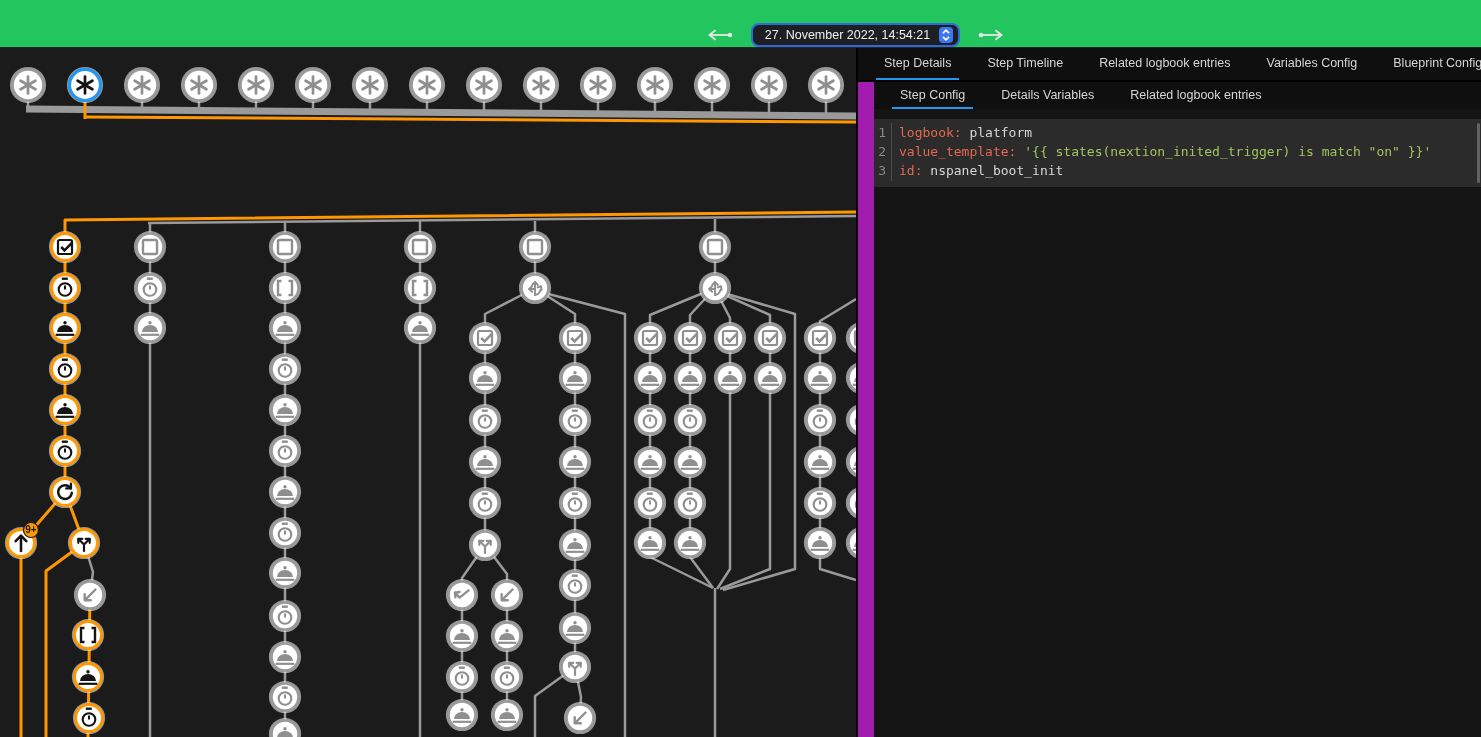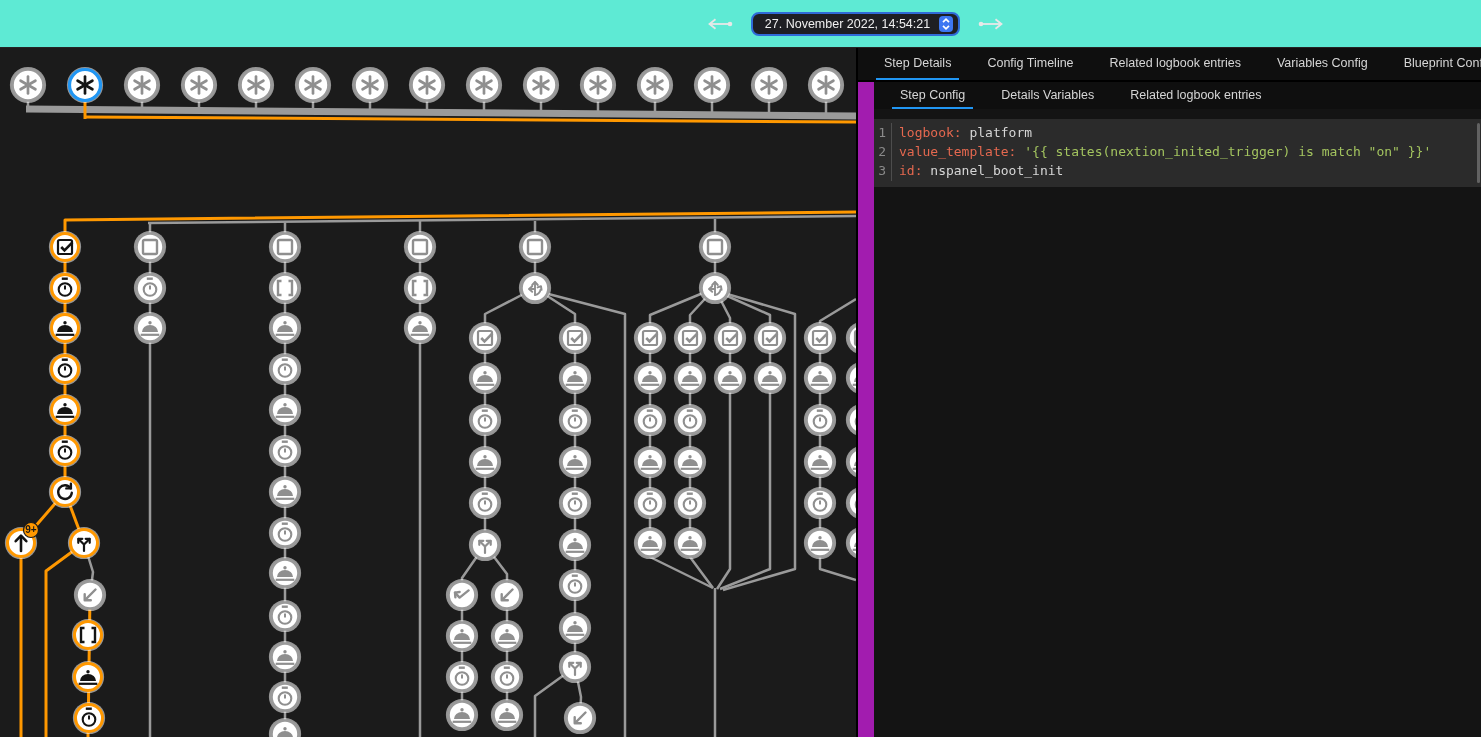--- a/index.html
+++ b/index.html
@@ -2,22 +2,22 @@
 <html style="--accent: #2196f3; --key: #e5684f; --plain: #d6d6d6; --string: #a3c45f;"><head>
 <meta charset="utf-8">
 <style>
   * { margin:0; padding:0; box-sizing:border-box; }
   html,body { width:1481px; height:737px; overflow:hidden; background:#111;
     font-family:"Liberation Sans", sans-serif; }
   #stage { position:relative; width:1481px; height:737px; background:#141414; }
 
   
   #topbar { position:absolute; left:0; top:0; width:1481px; height:48px;
-    background:#5eead4; border-bottom:1px solid #242424;
-    display:flex; align-items:center; justify-content:center; }
+    background:#22c55e; border-bottom:1px solid #242424;
+    display:flex; align-items:flex-end; justify-content:center; }
   #topbar .nav-group { display:flex; align-items:center; gap:14px; transform:translateX(115px); }
   .runnav { background:none; border:none; cursor:pointer; padding:4px; display:flex; align-items:center; }
   .run-select { display:flex; align-items:center; gap:9px; background:#1e1f23;
     border:2.5px solid #2f6bd8; border-radius:8px; padding:1px 5px 1px 12px;
     height:24px; color:#f0f0f0; font-size:12.5px; cursor:pointer; white-space:nowrap; }
   .run-select .stepper { display:flex; align-items:center; }
 
   
   #graph-panel { position:absolute; left:0; top:48px; width:856px; height:689px;
     background:#1b1b1b; overflow:hidden; }
@@ -1031,21 +1031,21 @@
     <circle cy="-5.2" r="1.7" stroke="none"></circle>
             <line x1="-9.3" y1="6.8" x2="9.3" y2="6.8" stroke-width="2.2"></line>
           </g>
         </g>
       </svg>
   </div>
 
   <div id="right">
     <div class="tabbar top" id="details-tabs">
         <div class="tab active">Step Details</div>
-        <div class="tab">Config Timeline</div>
+        <div class="tab">Step Timeline</div>
         <div class="tab">Related logbook entries</div>
         <div class="tab">Variables Config</div>
         <div class="tab">Blueprint Config</div>
       </div>
     <div id="panel-divider"></div>
     <div id="config-panel">
       <div class="tabbar bottom" id="config-tabs">
           <div class="tab active">Step Config</div>
           <div class="tab">Details Variables</div>
           <div class="tab">Related logbook entries</div>

